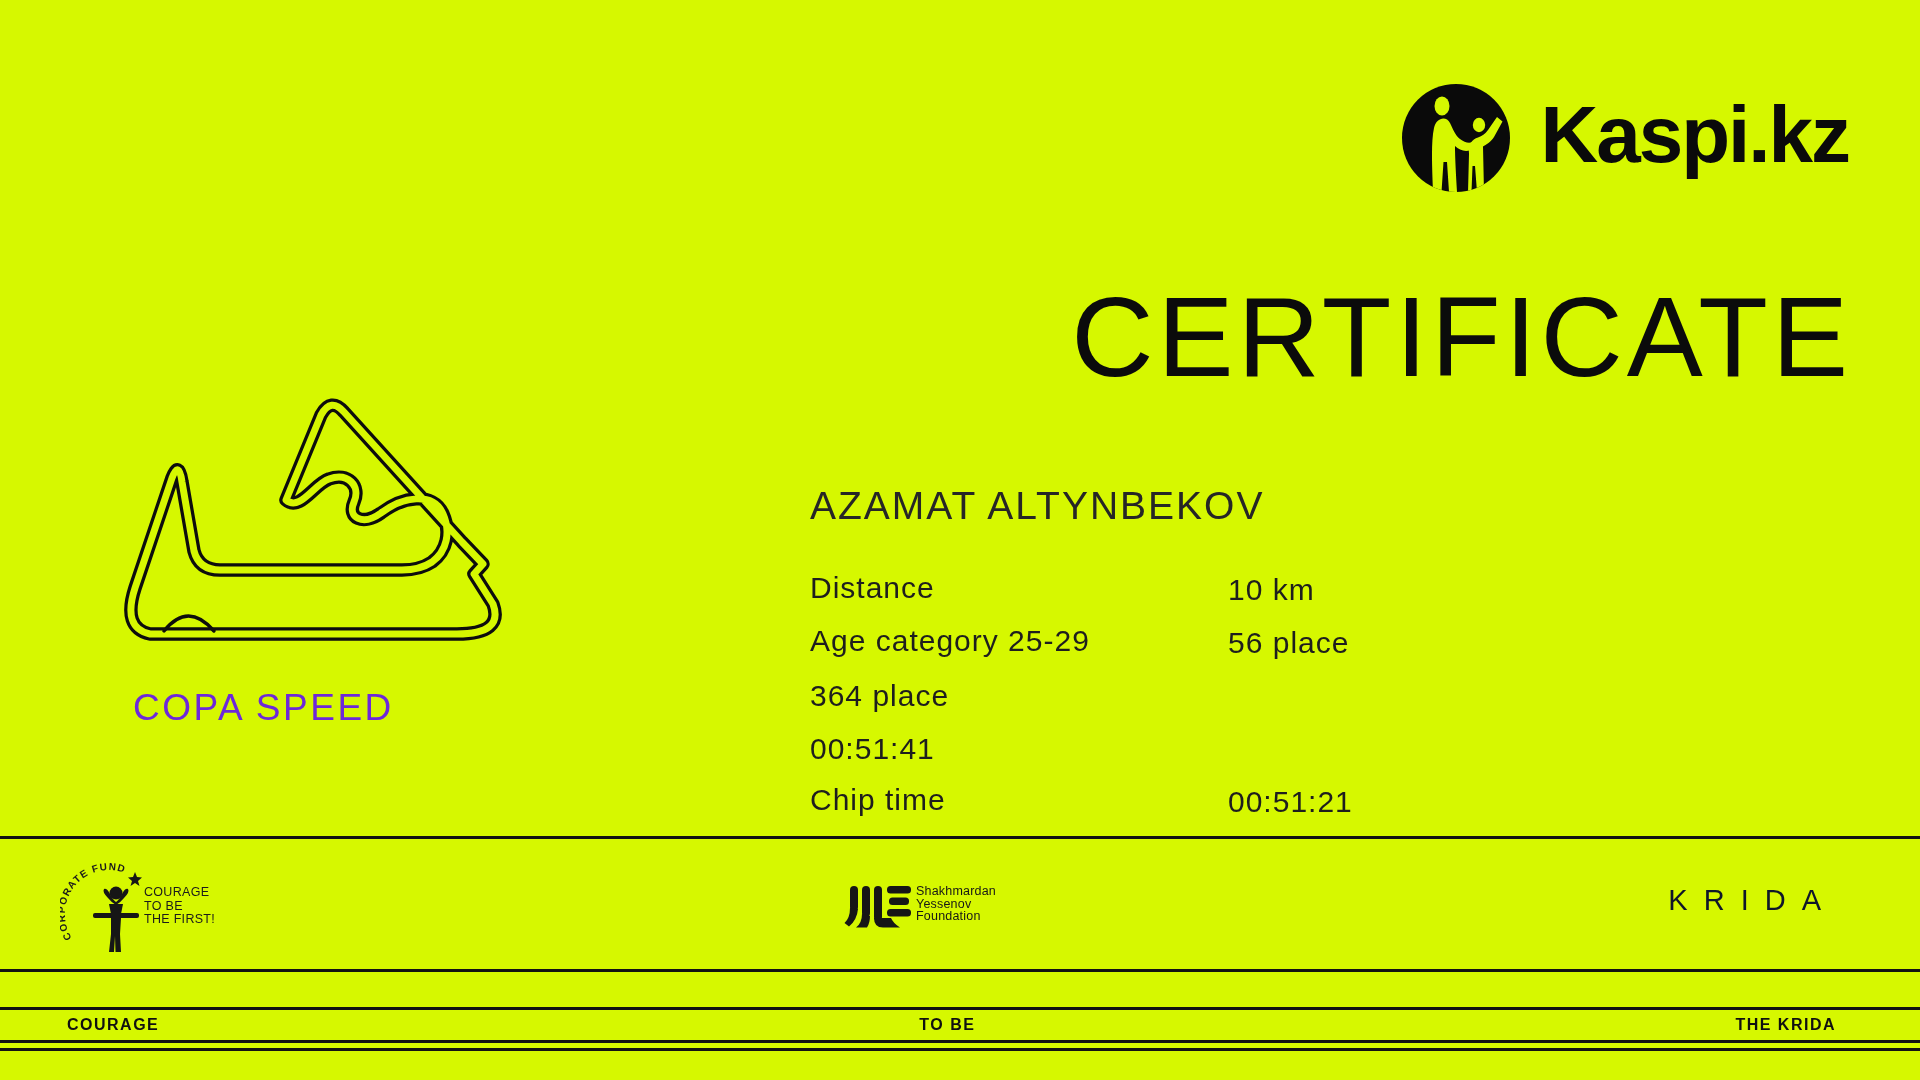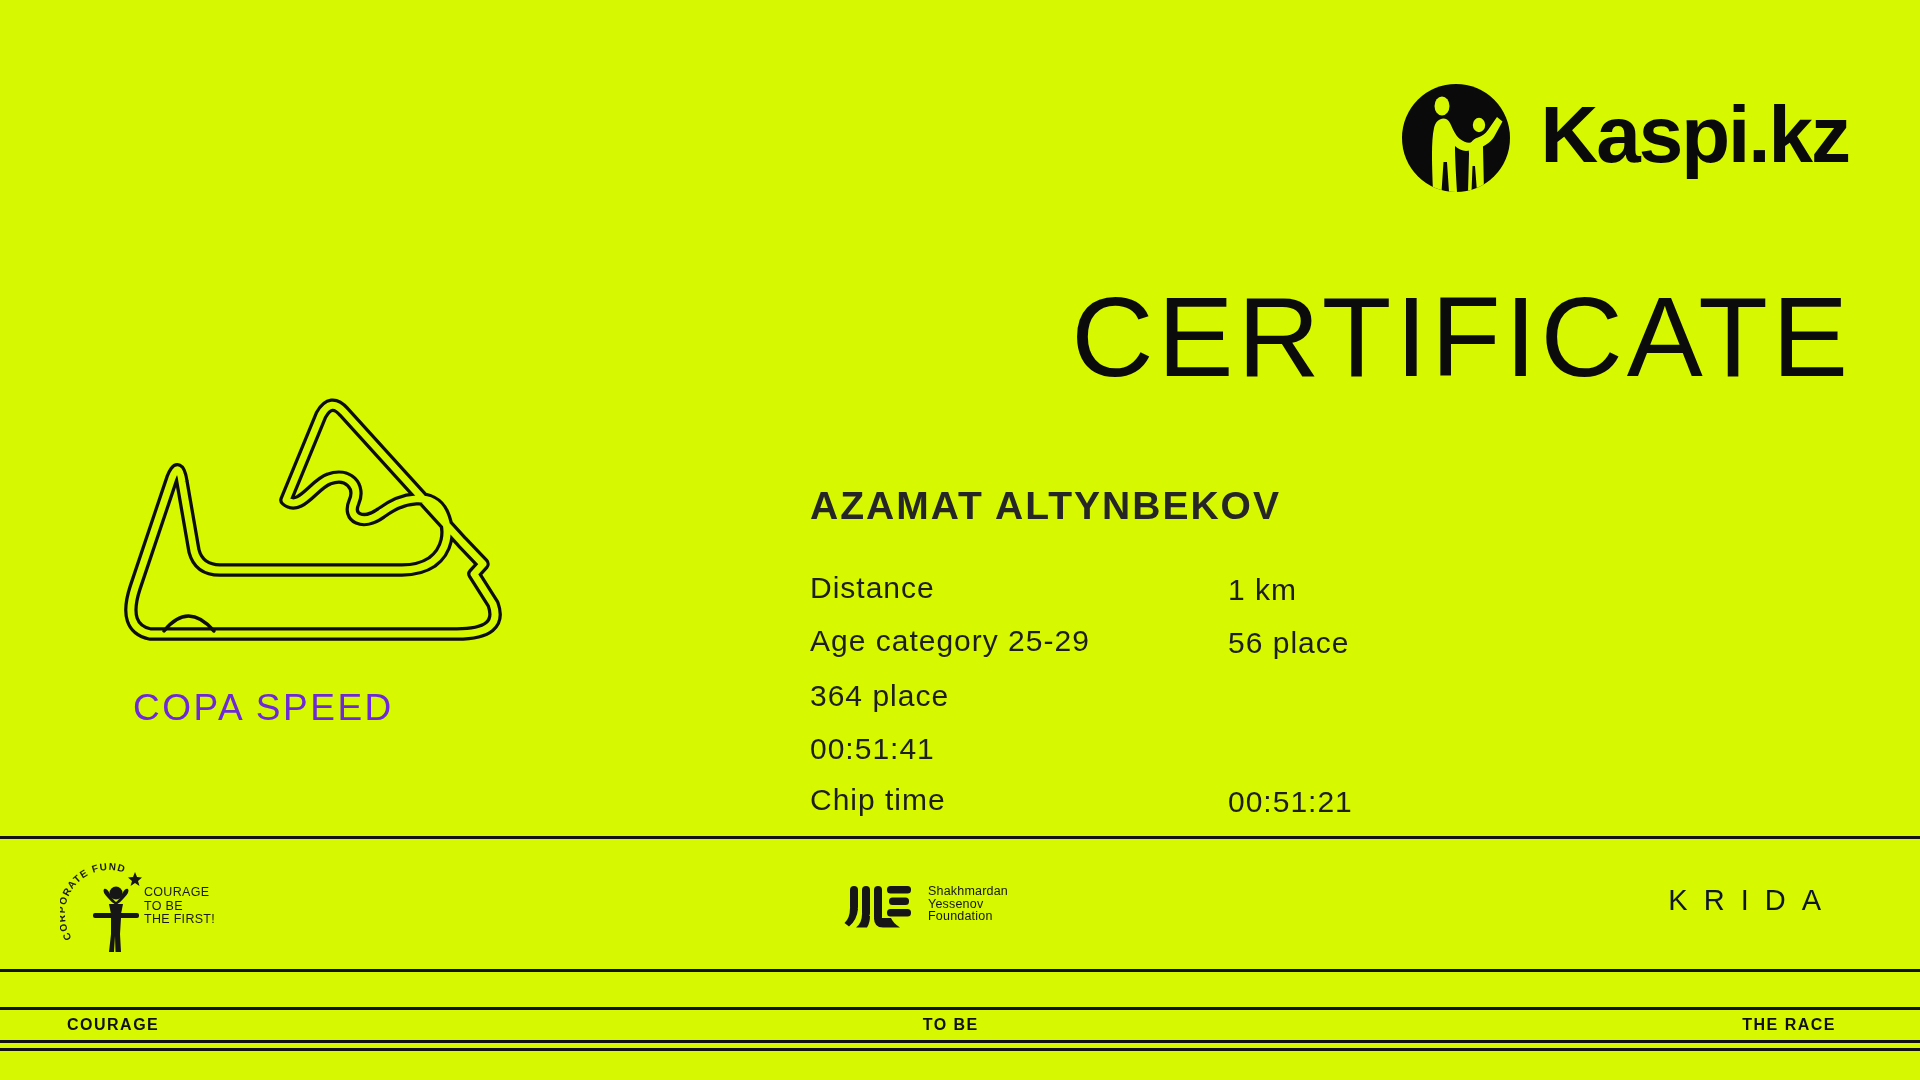--- a/index.html
+++ b/index.html
@@ -32,21 +32,21 @@
   
   .event{
     position:absolute;left:133px;top:682px;
     font-size:37px;font-weight:500;letter-spacing:2.5px;color:#6d28d9;line-height:51px;
     white-space:nowrap;
   }
 
   
   .pname{
     position:absolute;left:810px;top:484px;
-    font-size:39px;font-weight:bold;letter-spacing:2px;color:#262626;
+    font-size:39px;font-weight:normal;letter-spacing:2px;color:#262626;
     white-space:nowrap;
   }
 
   
   .details{position:absolute;left:810px;top:572px;}
   .drow{display:flex;margin-bottom:20px;line-height:31px;gap:44px;}
   .dlabel{
     flex:0 0 374px;font-size:30px;color:#1E1E1E;letter-spacing:1px;white-space:nowrap;
   }
   .dvalue{
@@ -55,21 +55,21 @@
 
   
   .divider{position:absolute;left:0;right:0;top:836px;height:3px;background:#121212;}
 
   
   .cf-logo{position:absolute;left:60px;top:862px;}
   .cf-slogan{
     position:absolute;left:144px;top:886px;
     font-size:12.5px;line-height:13.5px;font-weight:500;color:#1B1B1B;letter-spacing:0.3px;
   }
-  .yf{position:absolute;left:843px;top:882px;display:flex;align-items:flex-start;gap:15px;}
+  .yf{position:absolute;left:843px;top:882px;display:flex;align-items:flex-start;gap:3px;}
   .yf-text{
     font-size:12.5px;line-height:12.5px;font-weight:500;color:#161616;letter-spacing:0.2px;
     padding-top:3px;
   }
   .krida{
     position:absolute;right:83px;top:886px;
     font-size:29px;font-weight:300;letter-spacing:16px;color:#0f172a;line-height:1;
     white-space:nowrap;
   }
 
@@ -140,21 +140,21 @@
 
   <div class="event">
     <div>COPA SPEED</div>
   </div>
 
   <div class="pname">AZAMAT ALTYNBEKOV</div>
 
   <div class="details">
     <div class="drow">
       <span class="dlabel">Distance</span>
-      <span class="dvalue">1 km</span>
+      <span class="dvalue">10 km</span>
     </div>
     <div class="drow">
       <span class="dlabel">Age category 25-29</span>
       <span class="dvalue">56 place</span>
     </div>
     <div class="drow">
       <span class="dvalue">364 place</span>
     </div>
     <div class="drow">
       <span class="dvalue">00:51:41</span>
@@ -214,18 +214,18 @@
     </span>
   </div>
 
   <div class="krida">KRIDA</div>
 
   <div class="fline fl1"></div>
   <div class="fline fl2"></div>
   <div class="footer-row">
     <span>COURAGE</span>
     <span>TO BE</span>
-    <span>THE RACE</span>
+    <span>THE KRIDA</span>
   </div>
   <div class="fline fl3"></div>
   <div class="fline fl4"></div>
 
 </div>
 
 </body></html>

